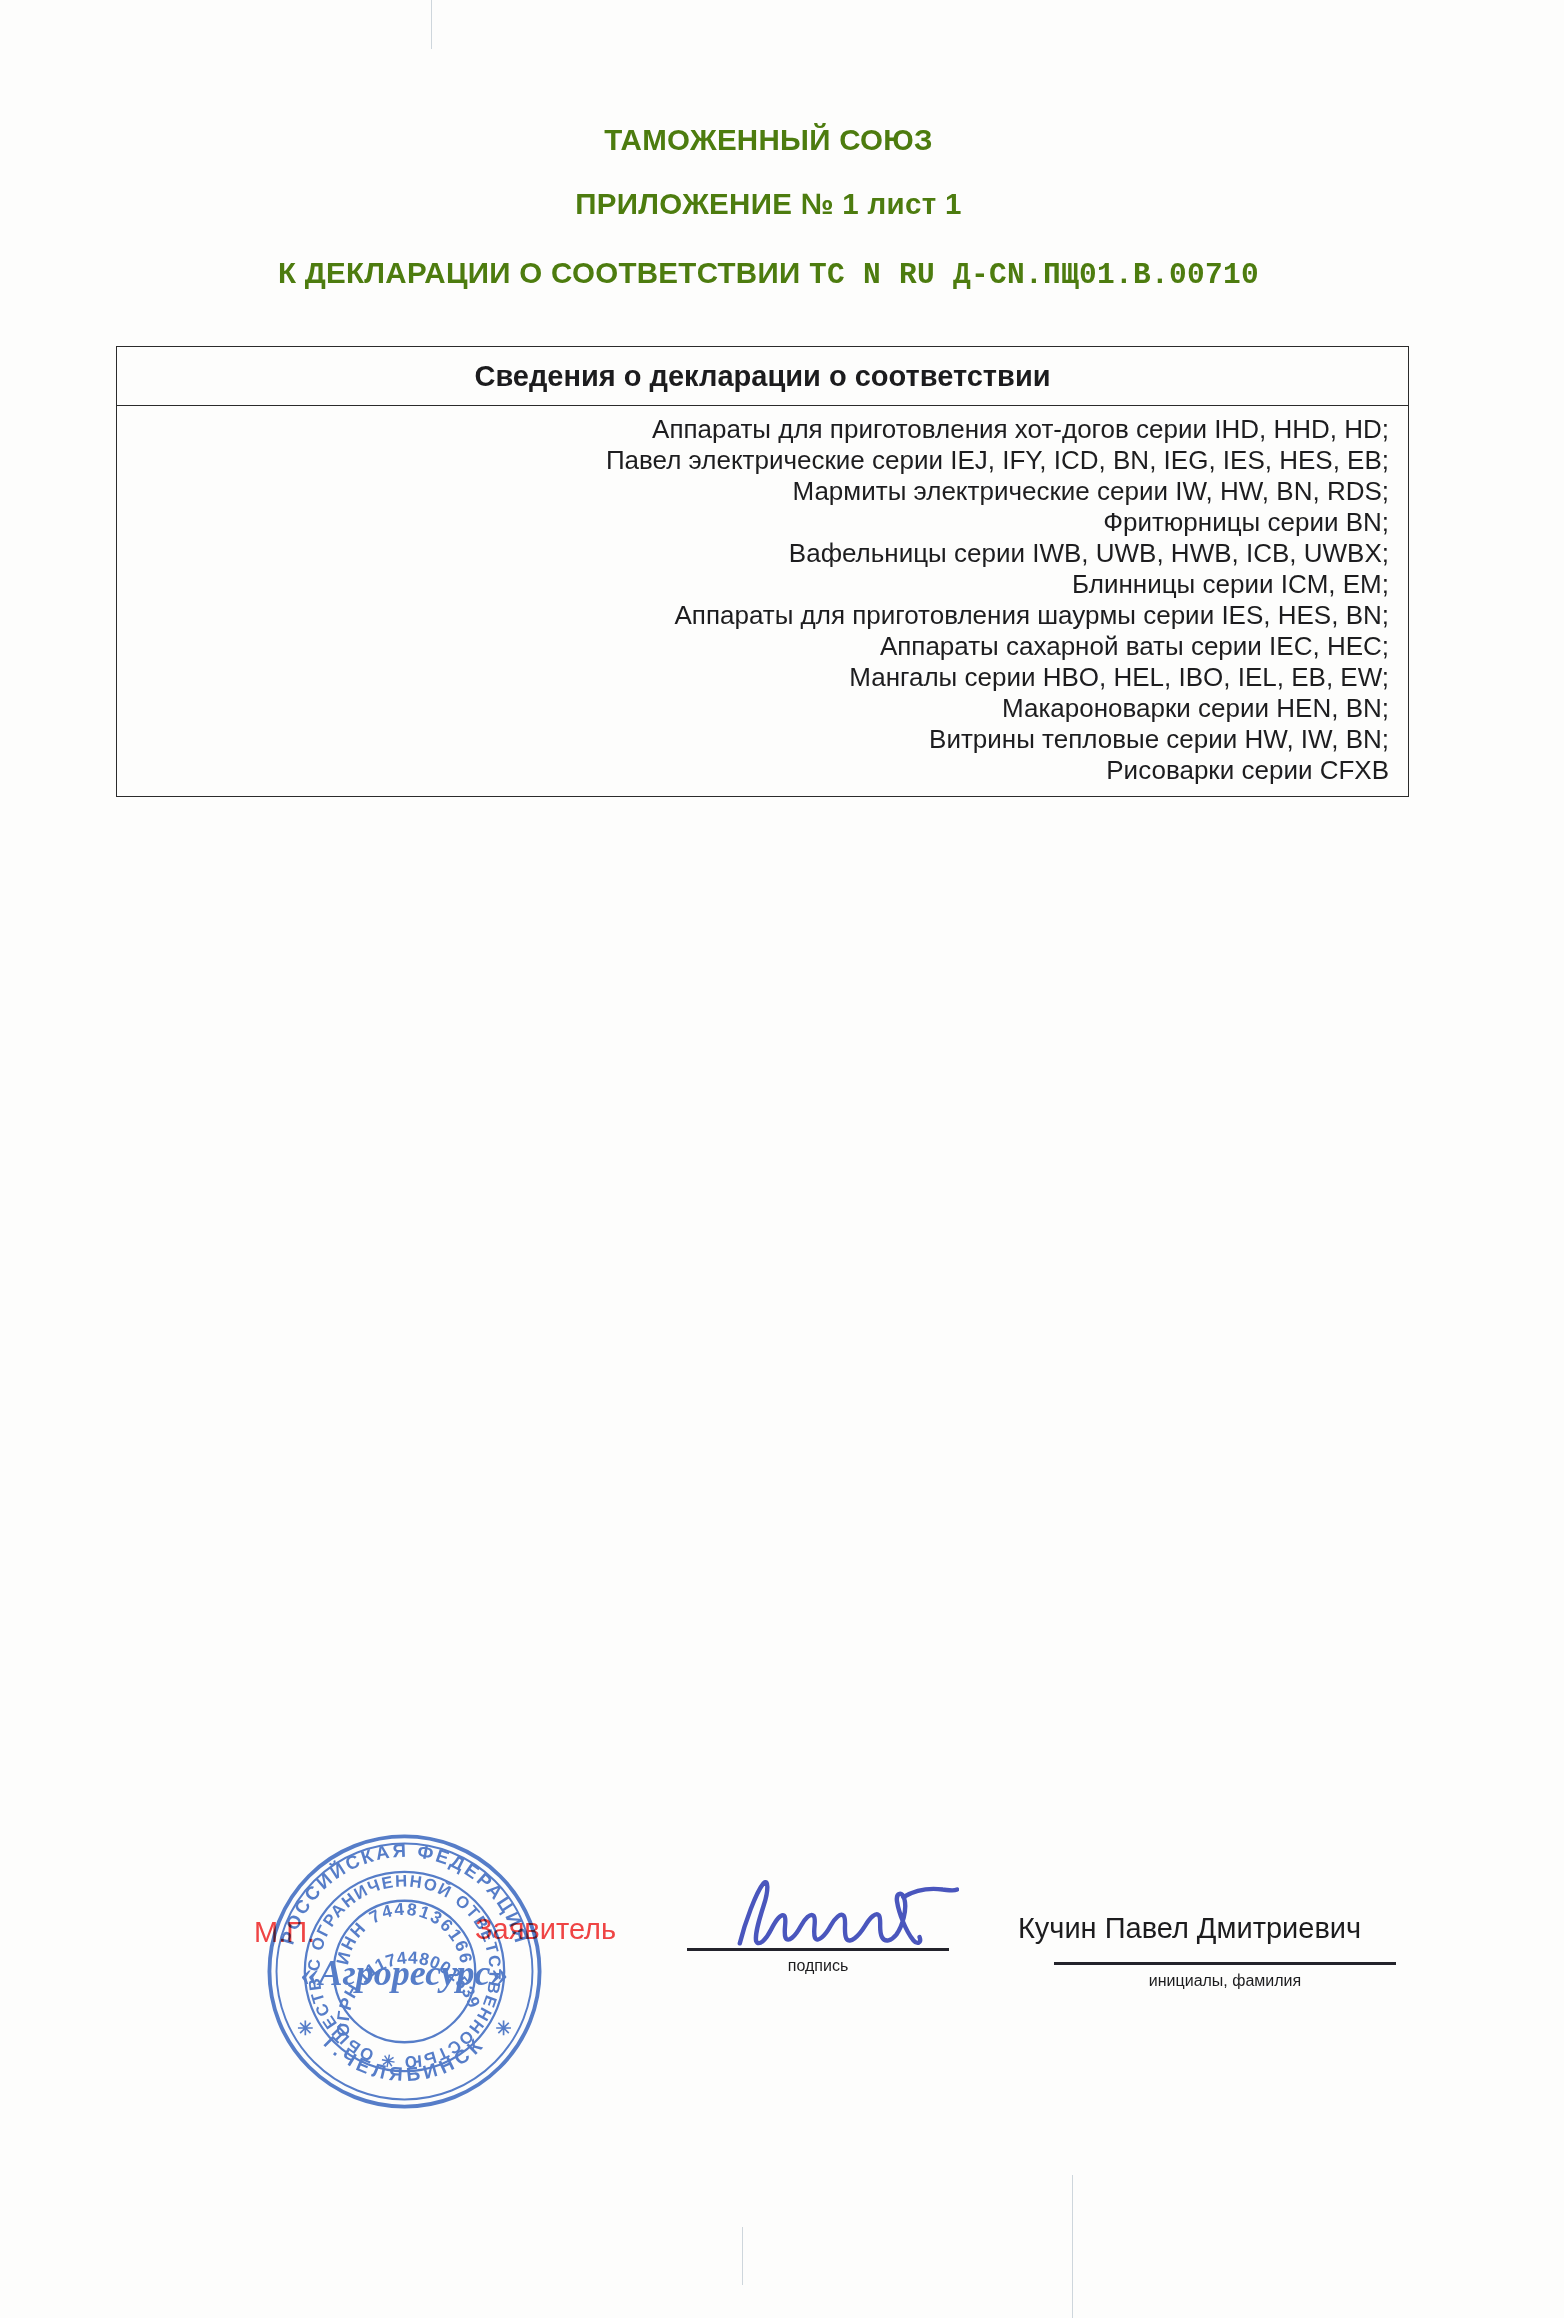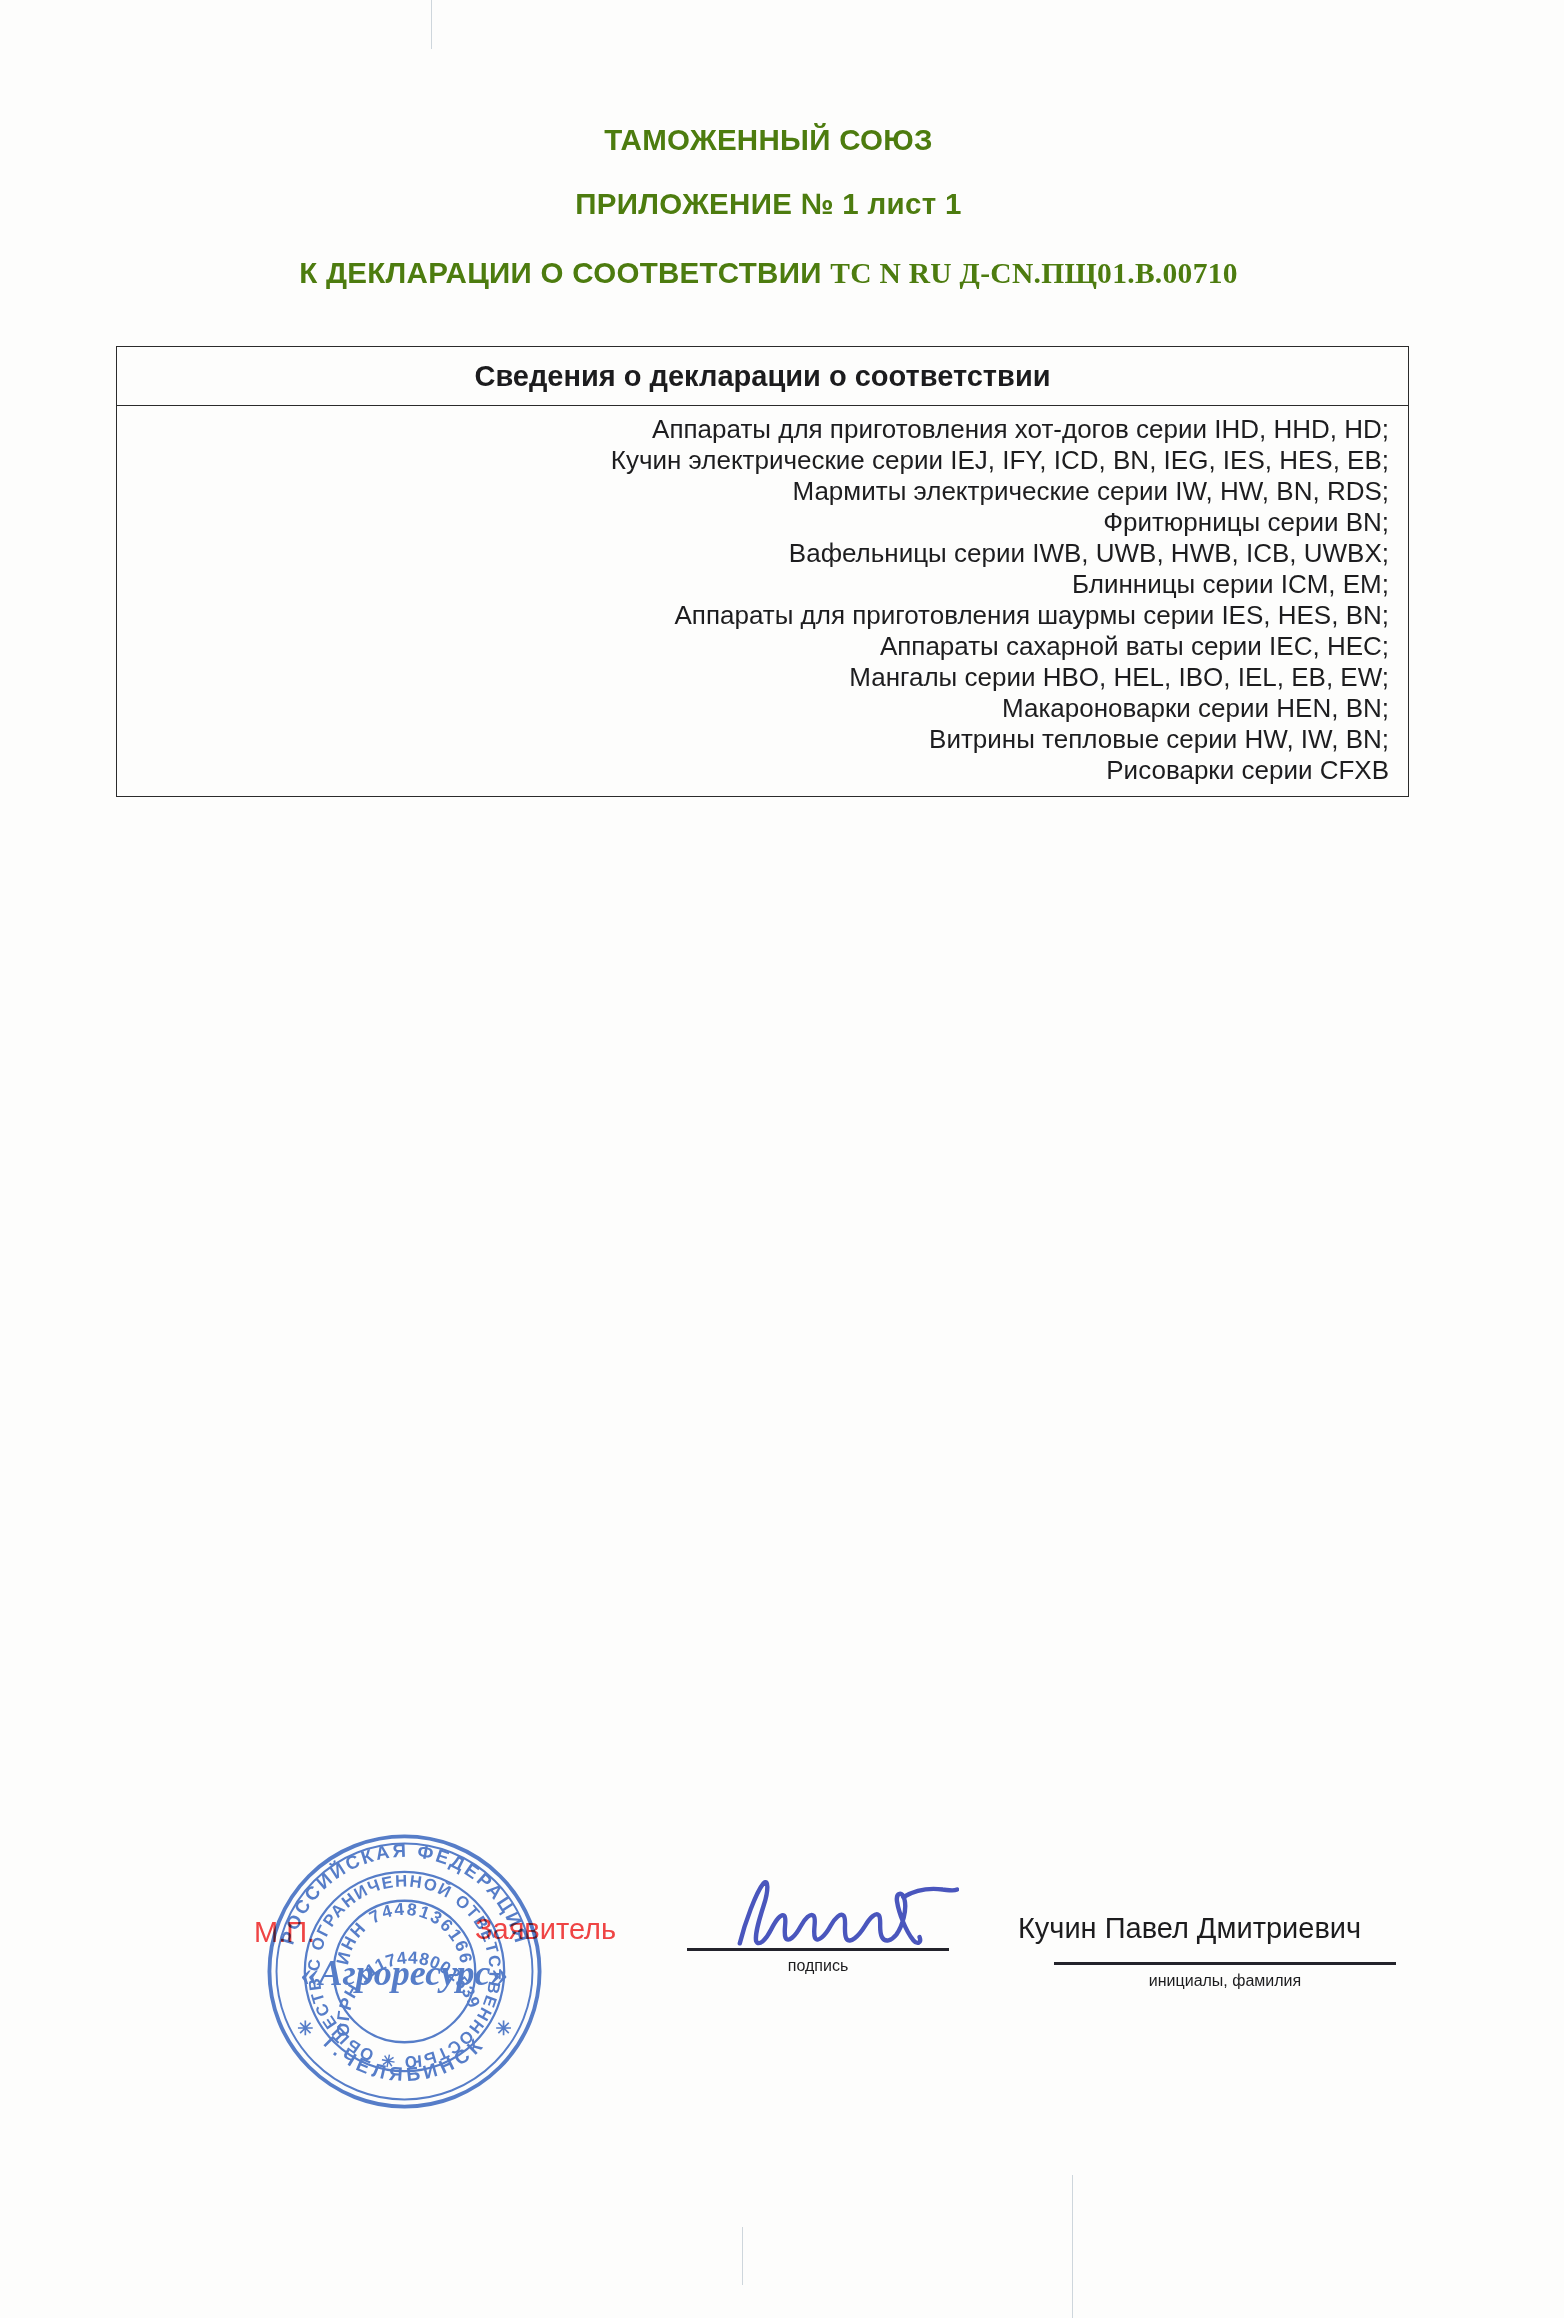--- a/index.html
+++ b/index.html
@@ -6,21 +6,21 @@
   body{
     width:1565px;height:2319px;position:relative;
     background:#fdfdfc;overflow:hidden;
     font-family:"Liberation Sans",sans-serif;
     color:#1d1d1f;
   }
   .page-title{
     position:absolute;left:0;width:1537px;text-align:center;
     font-weight:bold;font-size:29.5px;letter-spacing:0.3px;color:#4d7c0f;
   }
-  .serif-num{font-family:Liberation Serif, serif;}
+  .serif-num{font-family:Liberation Mono, monospace;}
   .decl-table{
     position:absolute;left:116px;top:346px;width:1291px;
     border:1.9px solid #2b2b2b;background:transparent;
   }
   .decl-table .thead{
     height:58px;display:flex;align-items:center;justify-content:center;
     border-bottom:1.9px solid #2b2b2b;
     font-weight:bold;font-size:29px;color:#1c1c1e;
   }
   .decl-table .tbody{padding:7.5px 19px 10px 22.6px;}
@@ -42,21 +42,21 @@
 <div class="page-title" style="top:187px">ПРИЛОЖЕНИЕ № 1 лист 1</div>
 <div class="page-title" style="top:256px">
   <span>К ДЕКЛАРАЦИИ О СООТВЕТСТВИИ</span>
   <span class="serif-num">ТС N RU Д-CN.ПЩ01.В.00710</span>
 </div>
 
 <div class="decl-table">
   <div class="thead">Сведения о декларации о соответствии</div>
   <div class="tbody">
     <div class="row">Аппараты для приготовления хот-догов серии IHD, HHD, HD;</div>
-    <div class="row">Кучин электрические серии IEJ, IFY, ICD, BN, IEG, IES, HES, EB;</div>
+    <div class="row">Павел электрические серии IEJ, IFY, ICD, BN, IEG, IES, HES, EB;</div>
     <div class="row">Мармиты электрические серии IW, HW, BN, RDS;</div>
     <div class="row">Фритюрницы серии BN;</div>
     <div class="row">Вафельницы серии IWB, UWB, HWB, ICB, UWBX;</div>
     <div class="row">Блинницы серии ICM, EM;</div>
     <div class="row">Аппараты для приготовления шаурмы серии IES, HES, BN;</div>
     <div class="row">Аппараты сахарной ваты серии IEC, HEC;</div>
     <div class="row">Мангалы серии HBO, HEL, IBO, IEL, EB, EW;</div>
     <div class="row">Макароноварки серии HEN, BN;</div>
     <div class="row">Витрины тепловые серии HW, IW, BN;</div>
     <div class="row">Рисоварки серии CFXB</div>

